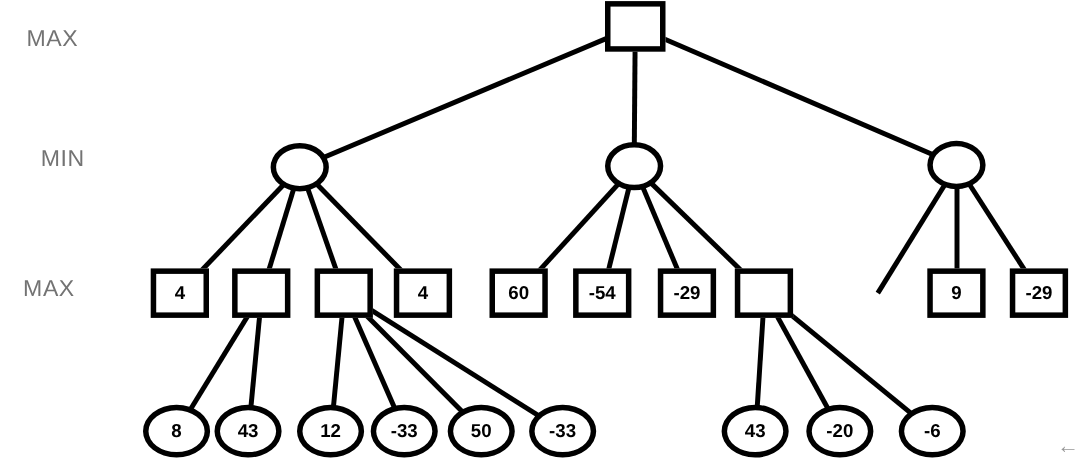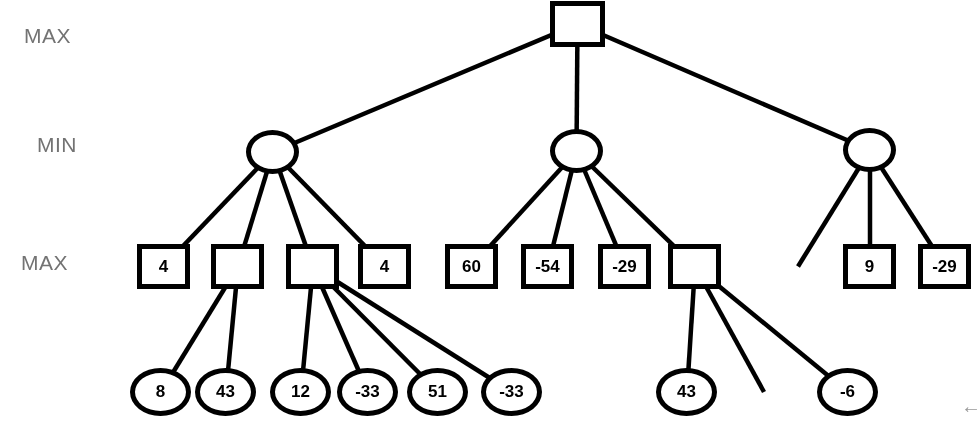--- a/index.html
+++ b/index.html
@@ -117,20 +117,21 @@
   <div class="node square" style="left:521px; top:244px">-54</div>
   <div class="node square" style="left:598px; top:244px">-29</div>
   <div class="node square" style="left:668px; top:244px"></div>
   <div class="node square" style="left:843px; top:244px">9</div>
   <div class="node square" style="left:918px; top:244px">-29</div>
 
   <div class="node ellipse" style="left:130px; top:368px">8</div>
   <div class="node ellipse" style="left:195px; top:368px">43</div>
   <div class="node ellipse" style="left:270px; top:368px">12</div>
   <div class="node ellipse" style="left:337px; top:368px">-33</div>
-  <div class="node ellipse" style="left:407px; top:368px">51</div>
+  <div class="node ellipse" style="left:407px; top:368px">50</div>
   <div class="node ellipse" style="left:481px; top:368px">-33</div>
   <div class="node ellipse" style="left:656px; top:368px">43</div>
+  <div class="node ellipse" style="left:733px; top:368px">-20</div>
   <div class="node ellipse" style="left:817px; top:368px">-6</div>
 
   <span class="nav-arrow">←</span>
 
 </div>
 
 </body></html>

